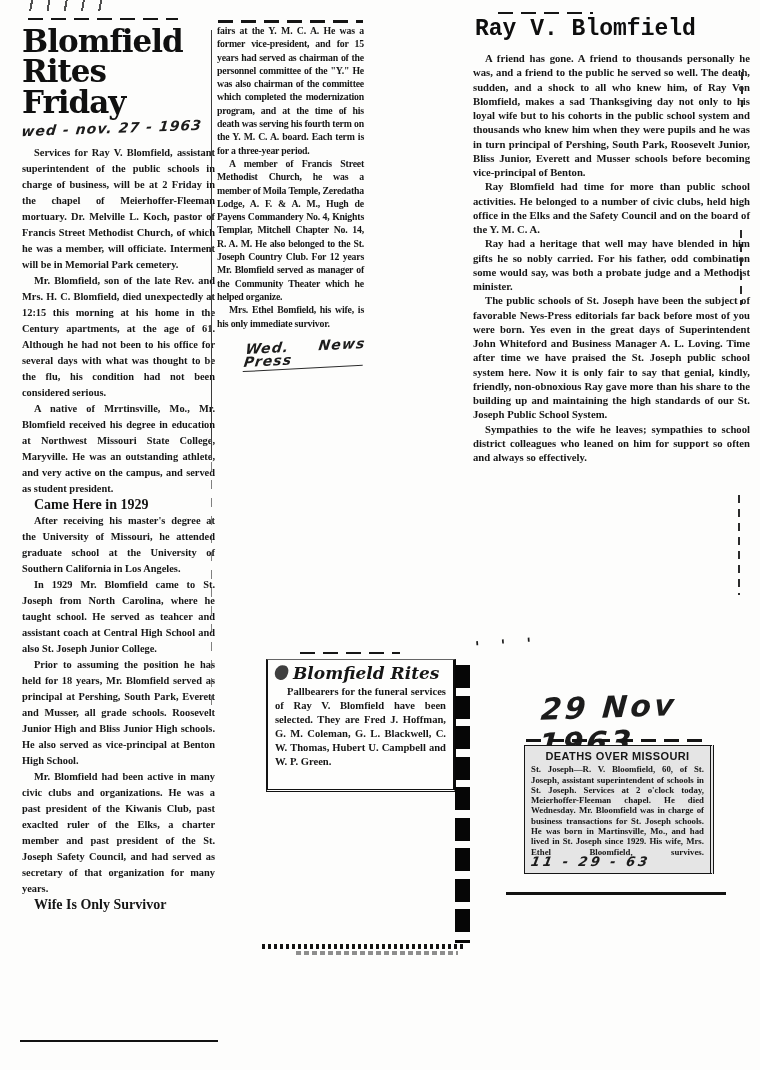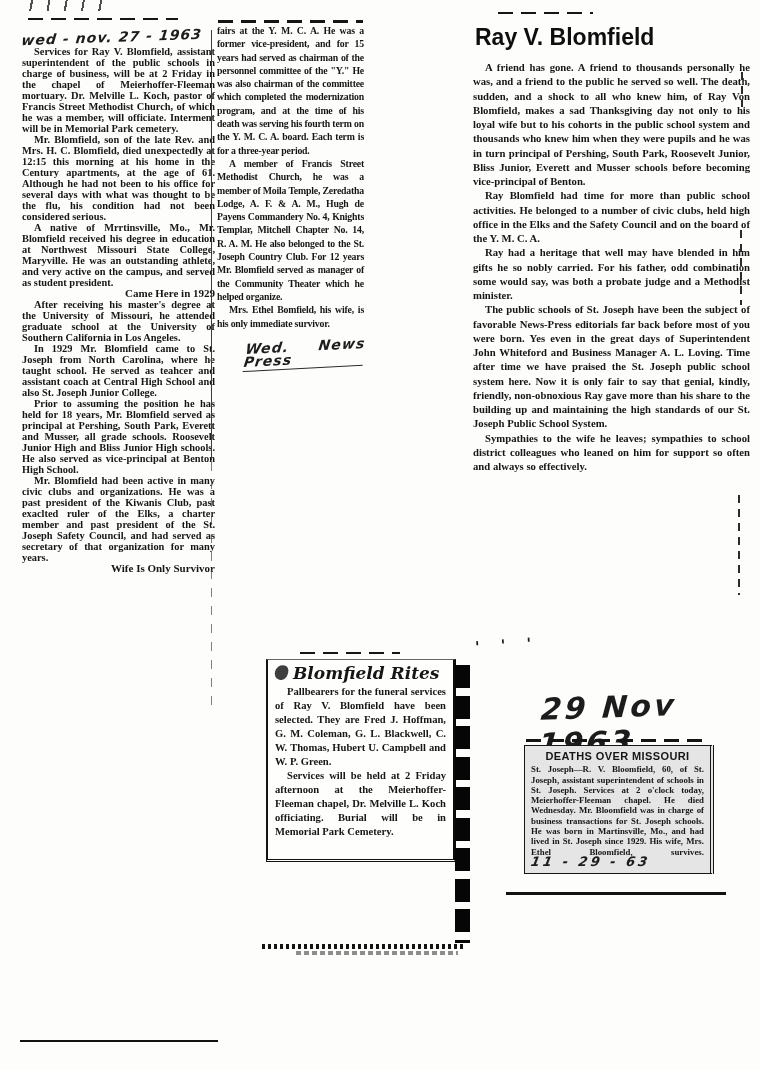--- a/index.html
+++ b/index.html
@@ -6,33 +6,33 @@
   .page {
     position:relative; width:760px; height:1070px; margin:0 auto;
     background:#fdfdfc; color:#161616; overflow:hidden;
     font-family:"Liberation Serif", serif;
   }
   .news { font-weight:bold; text-align:justify; }
   .news p { margin:0; text-indent:12px; }
   .news p.noindent { text-indent:0; }
 
   .col-left  { position:absolute; left:22px;  top:26px; width:193px; }
-  .col-left .body { font-size:10.4px; line-height:11px; }
+  .col-left .body { font-size:10.4px; line-height:16px; margin-top:8px; }
   .head1 {
     font-family:"DejaVu Serif", serif; font-weight:bold; font-size:31px;
     line-height:0.98; letter-spacing:-1px; margin:0; color:#101010;
   }
-  .subhead { font-size:11px; font-weight:bold; margin:7px 0 4px 0; text-indent:0; text-align:right; }
+  .subhead { font-size:14px; font-weight:bold; margin:7px 0 4px 0; text-indent:0; text-align:left; }
 
   .col-mid { position:absolute; left:217px; top:24px; width:147px;
              font-size:9.8px; line-height:13.3px; letter-spacing:-0.2px; }
 
   .col-right { position:absolute; left:473px; top:16px; width:277px; }
-  .head2 { font-family:Liberation Sans, sans-serif; font-weight:bold;
-           font-size:23px; margin:8px 0 9px 2px; color:#0e0e0e; }
+  .head2 { font-family:Liberation Mono, monospace; font-weight:bold;
+           font-size:23px; margin:0 0 9px 2px; color:#0e0e0e; }
   .col-right .body { font-size:10.7px; line-height:14.25px; }
 
   .hw { font-family:"DejaVu Sans", sans-serif; font-style:italic; color:#1c1c1c; }
   .hw-date1 { display:inline-block; font-size:14px; font-weight:bold;
               transform:skewX(-8deg) rotate(-2deg); letter-spacing:1px; margin-top:3px; }
   .hw-credit { display:inline-block; font-size:14px; font-weight:bold; margin:10px 0 0 28px;
                transform:skewX(-10deg) rotate(-3deg); letter-spacing:1px;
                border-bottom:1px solid #2a2a2a; padding-bottom:1px; }
   .hw-big { position:absolute; left:540px; top:688px; font-size:30px; font-weight:bold;
             letter-spacing:3px; transform:skewX(-6deg) rotate(-2deg); }
@@ -88,20 +88,21 @@
 
 <div class="page">
 
   <div class="corner-marks"></div>
 
   <div class="dash" style="left:28px; top:18px; width:150px;"></div>
   <div class="dash thick" style="left:218px; top:20px; width:145px;"></div>
   <div class="dash" style="left:498px; top:12px; width:95px;"></div>
 
   <article class="col-left news">
+    <h1 class="head1">Blomfield Rites Friday</h1>
     <span class="hw hw-date1">wed - nov. 27 - 1963</span>
     <div class="body">
       <p>Services for Ray V. Blomfield, assistant superintendent of the public schools in charge of business, will be at 2 Friday in the chapel of Meierhoffer-Fleeman mortuary. Dr. Melville L. Koch, pastor of Francis Street Methodist Church, of which he was a member, will officiate. Interment will be in Memorial Park cemetery.</p>
       <p>Mr. Blomfield, son of the late Rev. and Mrs. H. C. Blomfield, died unexpectedly at 12:15 this morning at his home in the Century apartments, at the age of 61. Although he had not been to his office for several days with what was thought to be the flu, his condition had not been considered serious.</p>
       <p>A native of Mrrtinsville, Mo., Mr. Blomfield received his degree in education at Northwest Missouri State College, Maryville. He was an outstanding athlete, and very active on the campus, and served as student president.</p>
       <p class="subhead">Came Here in 1929</p>
       <p>After receiving his master's degree at the University of Missouri, he attended graduate school at the University of Southern California in Los Angeles.</p>
       <p>In 1929 Mr. Blomfield came to St. Joseph from North Carolina, where he taught school. He served as teahcer and assistant coach at Central High School and also St. Joseph Junior College.</p>
       <p>Prior to assuming the position he has held for 18 years, Mr. Blomfield served as principal at Pershing, South Park, Everett and Musser, all grade schools. Roosevelt Junior High and Bliss Junior High schools. He also served as vice-principal at Benton High School.</p>
       <p>Mr. Blomfield had been active in many civic clubs and organizations. He was a past president of the Kiwanis Club, past exaclted ruler of the Elks, a charter member and past president of the St. Joseph Safety Council, and had served as secretary of that organization for many years.</p>
@@ -134,21 +135,20 @@
   <div class="vdash" style="left:738px; top:495px; height:100px;"></div>
   <span class="hw hw-ticks">' ' '</span>
 
   <div class="dash" style="left:300px; top:652px; width:100px;"></div>
   <article class="box-rites news">
     <div class="head3">
       <span class="blob"></span>
       <span>Blomfield Rites</span>
     </div>
     <p>Pallbearers for the funeral services of Ray V. Blomfield have been selected. They are Fred J. Hoffman, G. M. Coleman, G. L. Blackwell, C. W. Thomas, Hubert U. Campbell and W. P. Green.</p>
-    <p>Services will be held at 2 Friday afternoon at the Meierhoffer-Fleeman chapel, Dr. Melville L. Koch officiating. Burial will be in Memorial Park Cemetery.</p>
   </article>
   <div class="dotted-row"></div>
   <div class="smudge-row"></div>
   <div class="filmstrip"></div>
 
   <span class="hw hw-big">29 Nov 1963</span>
 
   <div class="dash thick" style="left:526px; top:739px; width:178px;"></div>
   <article class="box-deaths">
     <div class="head4">DEATHS OVER MISSOURI</div>

